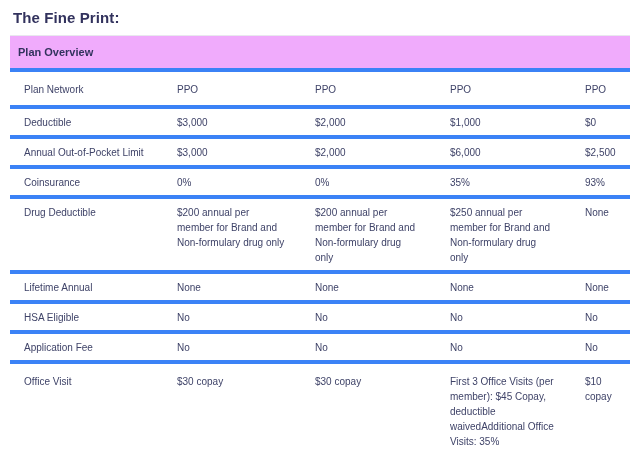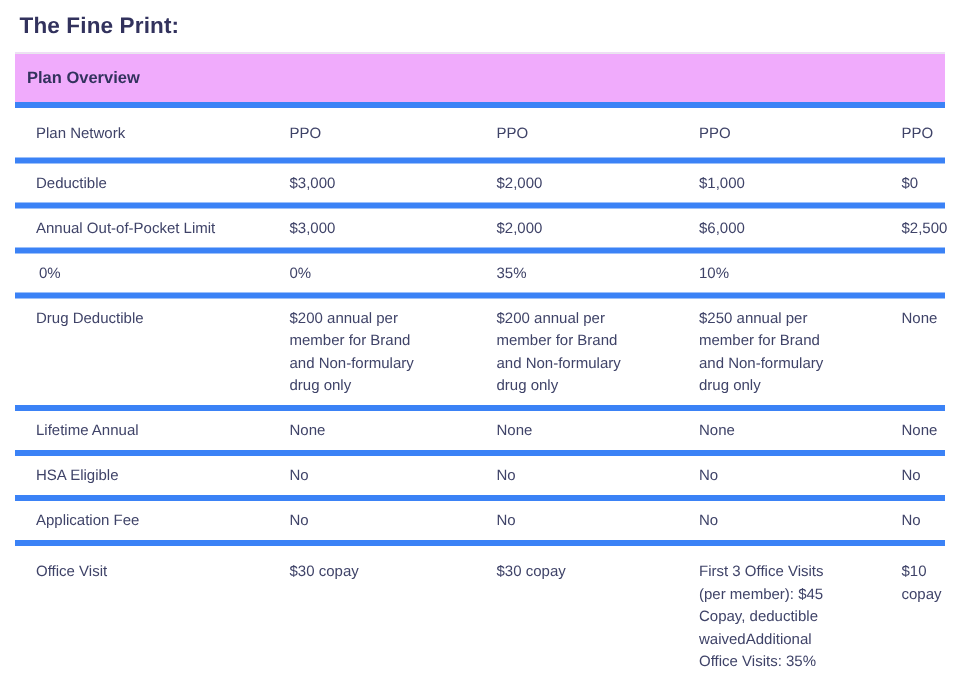--- a/index.html
+++ b/index.html
@@ -48,21 +48,20 @@
   .row.first-in-section {
     padding-top: 10px;
     padding-bottom: 8px;
   }
   .lbl {
     padding-left: 14px;
     white-space: nowrap;
   }
   .cell {
     padding-right: 12px;
-    margin-left: 16px;
   }
 </style>
 </head>
 <body>
 
 <div class="page">
   <div class="title">The Fine Print:</div>
 
   <div class="tbl">
 
@@ -86,24 +85,25 @@
 
     <div class="row">
       <div class="lbl">Annual Out-of-Pocket Limit</div>
       <div class="cell">$3,000</div>
       <div class="cell">$2,000</div>
       <div class="cell">$6,000</div>
       <div class="cell">$2,500</div>
     </div>
 
     <div class="row">
+      <div class="lbl">Coinsurance</div>
       <div class="cell">0%</div>
       <div class="cell">0%</div>
       <div class="cell">35%</div>
-      <div class="cell">10%</div>
+      <div class="cell">93%</div>
     </div>
 
     <div class="row">
       <div class="lbl">Drug Deductible</div>
       <div class="cell">$200 annual per member for Brand and Non-formulary drug only</div>
       <div class="cell">$200 annual per member for Brand and Non-formulary drug only</div>
       <div class="cell">$250 annual per member for Brand and Non-formulary drug only</div>
       <div class="cell">None</div>
     </div>
 

